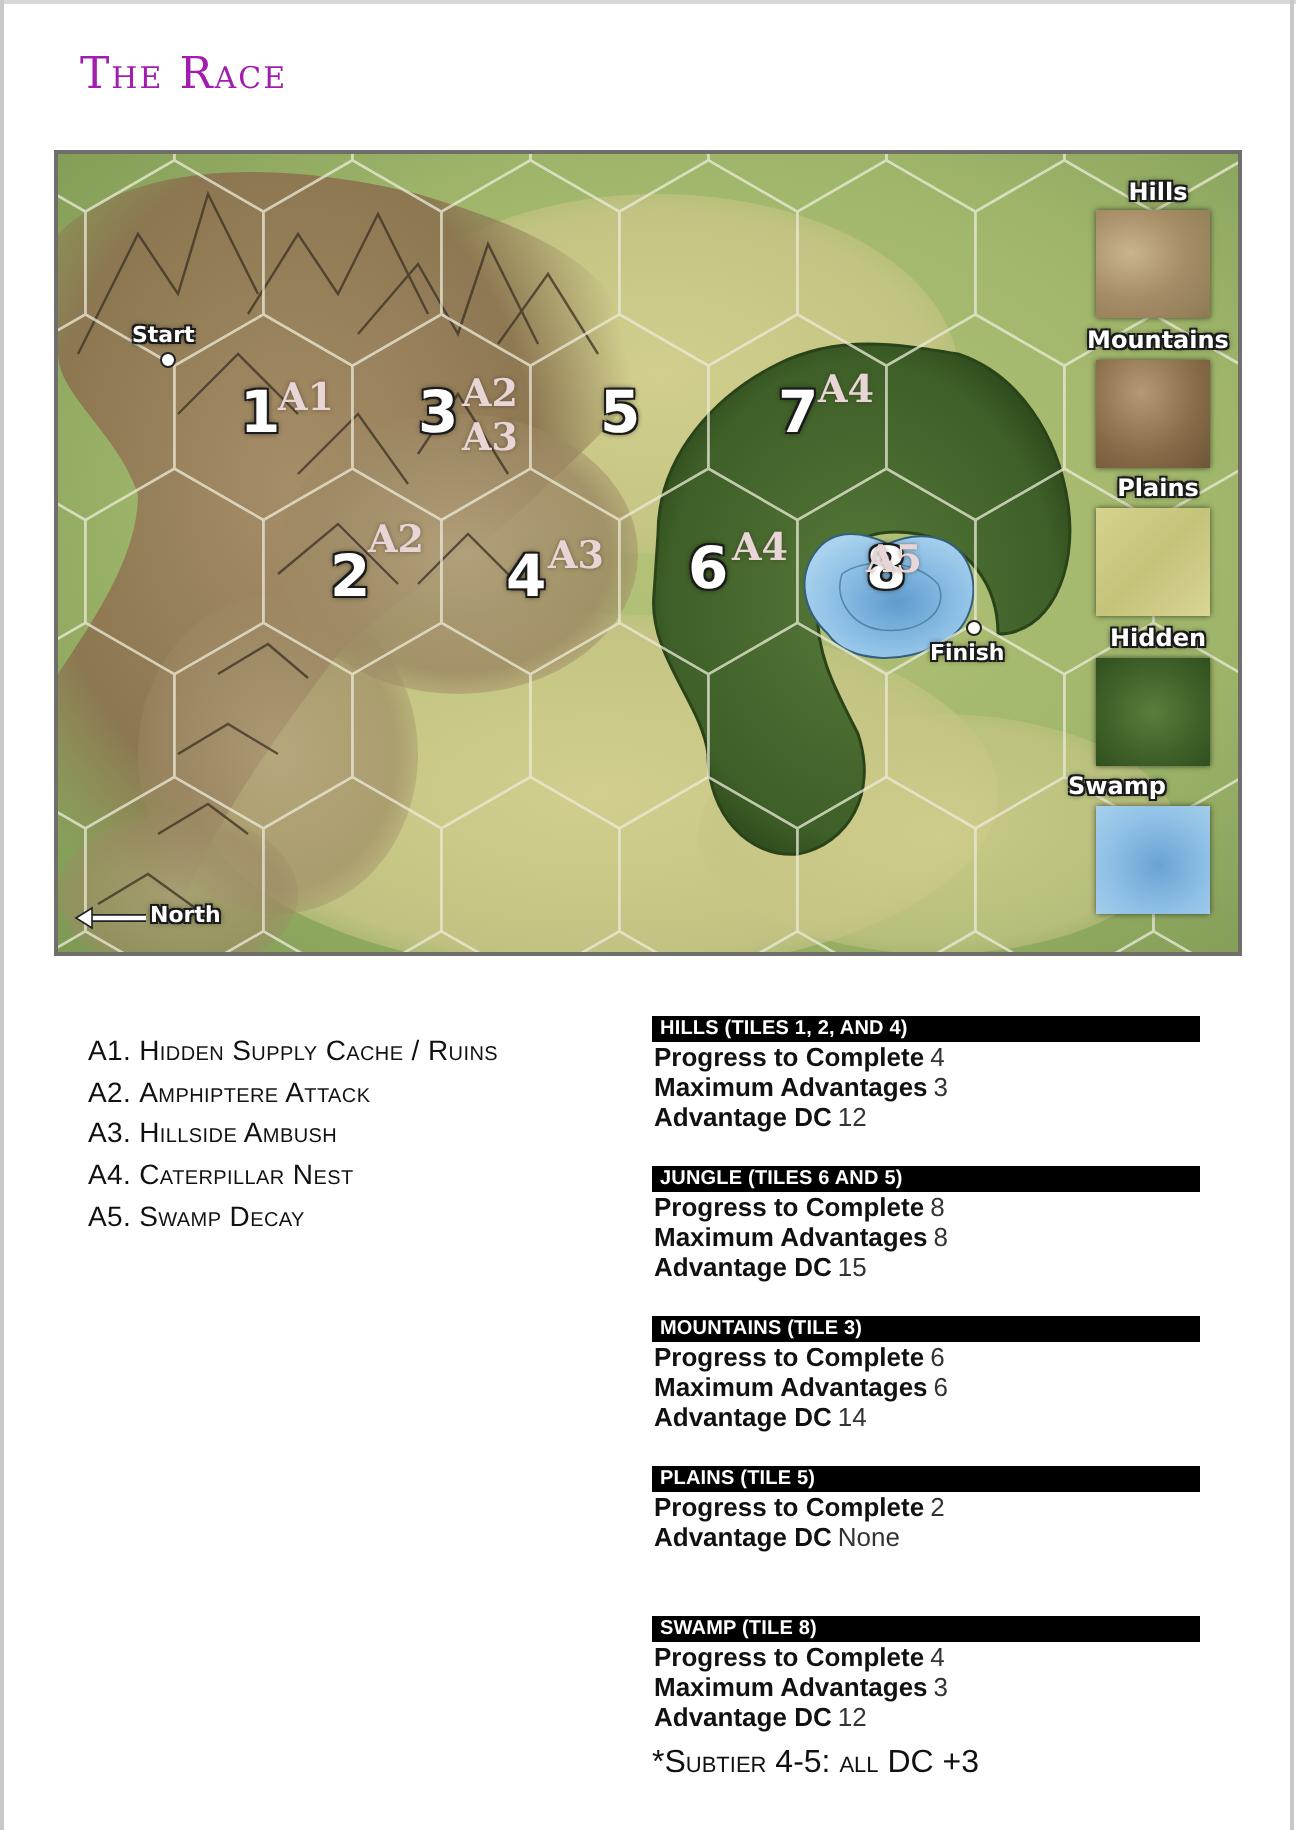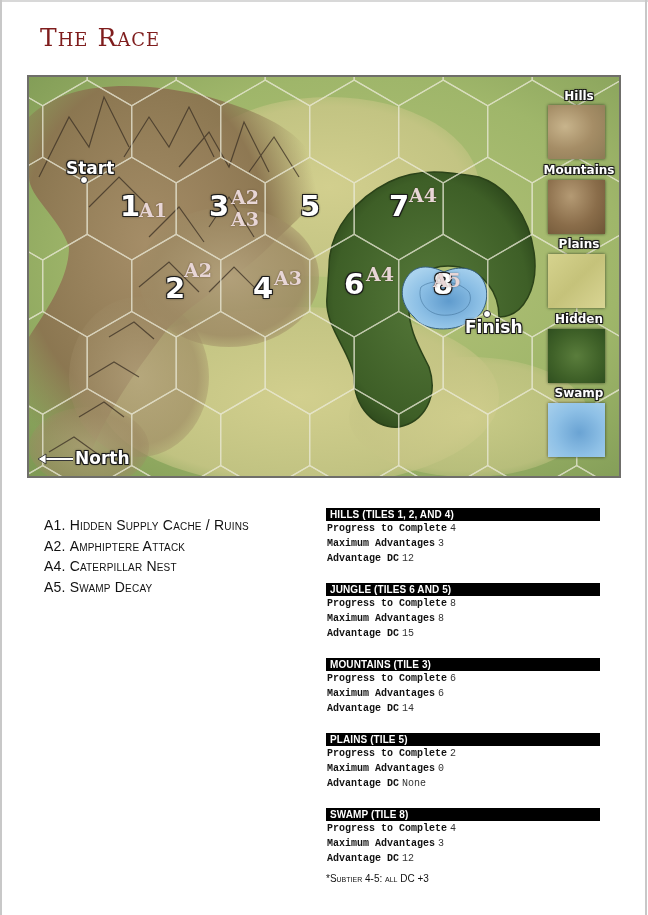--- a/index.html
+++ b/index.html
@@ -7,42 +7,42 @@
     width: 648px; height: 915px; background: #ffffff; position: relative; overflow: hidden;
     font-family: "Liberation Sans", sans-serif;
   }
   .page-border-left { position: absolute; left: 0; top: 0; width: 2px; height: 915px; background: #c8c8c8; }
   .page-border-right { position: absolute; left: 645px; top: 0; width: 2px; height: 915px; background: #c8c8c8; }
   .page-border-top { position: absolute; left: 0; top: 0; width: 648px; height: 2px; background: #d8d8d8; }
 
   .page-title {
     position: absolute; left: 40px; top: 20px; margin: 0;
     font-family: "DejaVu Serif", "Liberation Serif", serif;
-    font-weight: normal; font-size: 25px; font-variant: small-caps; letter-spacing: 1px; color: #7f1d1d;
+    font-weight: normal; font-size: 22px; font-variant: small-caps; letter-spacing: 1px; color: #a21caf;
     line-height: 36px;
   }
 
   .map {
     position: absolute; left: 27px; top: 75px; width: 594px; height: 403px;
     border: 2px solid #6f6e6a; box-sizing: border-box; overflow: hidden;
     background: #737373;
   }
   .map svg { position: absolute; left: 0; top: 0; }
 
   .map-label {
     position: absolute; font-family: "DejaVu Sans", sans-serif; font-weight: bold;
     color: #ffffff; white-space: nowrap;
     text-shadow: -1px -1px 0 #1b1b1b, 1px -1px 0 #1b1b1b, -1px 1px 0 #1b1b1b, 1px 1px 0 #1b1b1b, 0 0 3px #000;
   }
   .tile-num { font-size: 29px; line-height: 30px; font-family: "DejaVu Sans", sans-serif; }
   .adv-tag {
     position: absolute; font-family: "DejaVu Serif", serif; font-weight: bold; font-size: 19px; line-height: 20px;
     color: #e8d6d6; white-space: nowrap; text-shadow: 0 0 2px rgba(60,40,30,0.5);
   }
-  .small-label { font-size: 17px; line-height: 14px; text-align: center; }
+  .small-label { font-size: 11px; line-height: 14px; text-align: center; }
   .legend-label { font-size: 12px; line-height: 13px; }
   .marker-dot {
     position: absolute; width: 6px; height: 6px; border-radius: 50%; background: #fff;
     border: 1px solid #222;
   }
   .swatch { position: absolute; width: 57px; height: 54px; box-shadow: 0 0 3px rgba(0,0,0,0.6); }
   .sw-hills { background: radial-gradient(ellipse at 30% 40%, #c8b48c 0%, #a58d66 50%, #8c7a55 100%); }
   .sw-mountains { background: radial-gradient(ellipse at 40% 30%, #b49a74 0%, #8a6d4a 55%, #6e5536 100%); }
   .sw-plains { background: linear-gradient(135deg, #d6d38e 0%, #c5c27a 50%, #d9d594 100%); }
   .sw-jungle { background: radial-gradient(ellipse at 50% 50%, #5a7d3c 0%, #3f6128 60%, #2f4f1f 100%); }
@@ -59,30 +59,30 @@
   .enc-name { font-variant: small-caps; }
 
   .terrain-stats { position: absolute; left: 326px; top: 508px; width: 274px; }
   .stat-block { height: 75px; }
   .stat-header {
     background: #000; color: #fff; height: 13px; line-height: 13px; padding-left: 4px;
     font-family: "Liberation Sans", sans-serif; font-weight: bold; font-size: 10px; letter-spacing: 0.1px;
     white-space: nowrap;
   }
   .stat-row {
-    height: 15px; line-height: 15px; font-family: Liberation Mono, monospace; font-size: 10px; color: #111;
+    height: 15px; line-height: 15px; font-family: Liberation Sans, sans-serif; font-size: 13px; color: #111;
     white-space: nowrap; padding-left: 1px;
   }
   .stat-row .k { font-weight: bold; }
   .stat-row .v { font-weight: normal; margin-left: 3px; color: #333; }
   .stat-row:first-of-type { margin-top: 2px; }
 
   .footnote {
     position: absolute; left: 326px; top: 873px; font-family: "Liberation Sans", sans-serif;
-    font-size: 10px; color: #111; white-space: nowrap; font-variant: small-caps; text-align: right;
+    font-size: 16px; color: #111; white-space: nowrap; font-variant: small-caps; text-align: right;
   }
 </style>
 </head>
 <body>
 
 <div class="page-border-top"></div>
 <div class="page-border-left"></div>
 <div class="page-border-right"></div>
 
 <h1 class="page-title">The Race</h1>
@@ -222,30 +222,30 @@
   </svg>
 
   <div class="map-label legend-label" style="left:530px; top:13px; width:90px; text-align:center; margin-left:-25px;">Hills</div>
   <div class="swatch sw-hills" style="left:519px; top:28px;"></div>
   <div class="map-label legend-label" style="left:505px; top:87px; width:90px; text-align:center;">Mountains</div>
   <div class="swatch sw-mountains" style="left:519px; top:103px;"></div>
   <div class="map-label legend-label" style="left:505px; top:161px; width:90px; text-align:center;">Plains</div>
   <div class="swatch sw-plains" style="left:519px; top:177px;"></div>
   <div class="map-label legend-label" style="left:505px; top:236px; width:90px; text-align:center;">Hidden</div>
   <div class="swatch sw-jungle" style="left:519px; top:252px;"></div>
-  <div class="map-label legend-label" style="left:505px; top:310px; width:90px; text-align:center;">Swamp</div>
+  <div class="map-label legend-label" style="left:505px; top:310px; width:90px; text-align:left;">Swamp</div>
   <div class="swatch sw-swamp" style="left:519px; top:326px;"></div>
 
   <div class="map-label small-label" style="left:37px; top:84px;">Start</div>
   <div class="marker-dot" style="left:51px; top:99px;"></div>
   <div class="map-label small-label" style="left:436px; top:243px;">Finish</div>
   <div class="marker-dot" style="left:454px; top:233px;"></div>
 
   <div class="map-label tile-num" style="left:91px; top:114px;">1</div>
-  <div class="adv-tag" style="left:110px; top:123px;">A1</div>
+  <div class="adv-tag" style="left:110px; top:112px;">A1</div>
 
   <div class="map-label tile-num" style="left:136px; top:196px;">2</div>
   <div class="adv-tag" style="left:155px; top:183px;">A2</div>
 
   <div class="map-label tile-num" style="left:180px; top:114px;">3</div>
   <div class="adv-tag" style="left:202px; top:110px;">A2</div>
   <div class="adv-tag" style="left:202px; top:132px;">A3</div>
 
   <div class="map-label tile-num" style="left:224px; top:196px;">4</div>
   <div class="adv-tag" style="left:245px; top:191px;">A3</div>
@@ -265,20 +265,21 @@
     <line x1="6" y1="7" x2="36" y2="7" stroke="#222" stroke-width="4"></line>
     <line x1="6" y1="7" x2="36" y2="7" stroke="#fff" stroke-width="2.2"></line>
     <polygon points="1,7 9,2 9,12" fill="#fff" stroke="#222" stroke-width="0.8"></polygon>
   </svg>
   <div class="map-label small-label" style="left:46px; top:374px;">North</div>
 </div>
 
 <ul class="encounter-list">
   <li><span class="enc-code">A1.</span><span class="enc-name">Hidden Supply Cache / Ruins</span></li>
   <li><span class="enc-code">A2.</span><span class="enc-name">Amphiptere Attack</span></li>
+  <li><span class="enc-code">A3.</span><span class="enc-name">Hillside Ambush</span></li>
   <li><span class="enc-code">A4.</span><span class="enc-name">Caterpillar Nest</span></li>
   <li><span class="enc-code">A5.</span><span class="enc-name">Swamp Decay</span></li>
 </ul>
 
 <div class="terrain-stats">
   <div class="stat-block">
     <div class="stat-header">HILLS (TILES 1, 2, AND 4)</div>
     <div class="stat-row"><span class="k">Progress to Complete</span><span class="v">4</span></div>
     <div class="stat-row"><span class="k">Maximum Advantages</span><span class="v">3</span></div>
     <div class="stat-row"><span class="k">Advantage DC</span><span class="v">12</span></div>
@@ -291,21 +292,20 @@
   </div>
   <div class="stat-block">
     <div class="stat-header">MOUNTAINS (TILE 3)</div>
     <div class="stat-row"><span class="k">Progress to Complete</span><span class="v">6</span></div>
     <div class="stat-row"><span class="k">Maximum Advantages</span><span class="v">6</span></div>
     <div class="stat-row"><span class="k">Advantage DC</span><span class="v">14</span></div>
   </div>
   <div class="stat-block">
     <div class="stat-header">PLAINS (TILE 5)</div>
     <div class="stat-row"><span class="k">Progress to Complete</span><span class="v">2</span></div>
-    <div class="stat-row"><span class="k">Maximum Advantages</span><span class="v">0</span></div>
     <div class="stat-row"><span class="k">Advantage DC</span><span class="v">None</span></div>
   </div>
   <div class="stat-block">
     <div class="stat-header">SWAMP (TILE 8)</div>
     <div class="stat-row"><span class="k">Progress to Complete</span><span class="v">4</span></div>
     <div class="stat-row"><span class="k">Maximum Advantages</span><span class="v">3</span></div>
     <div class="stat-row"><span class="k">Advantage DC</span><span class="v">12</span></div>
   </div>
 </div>
 

